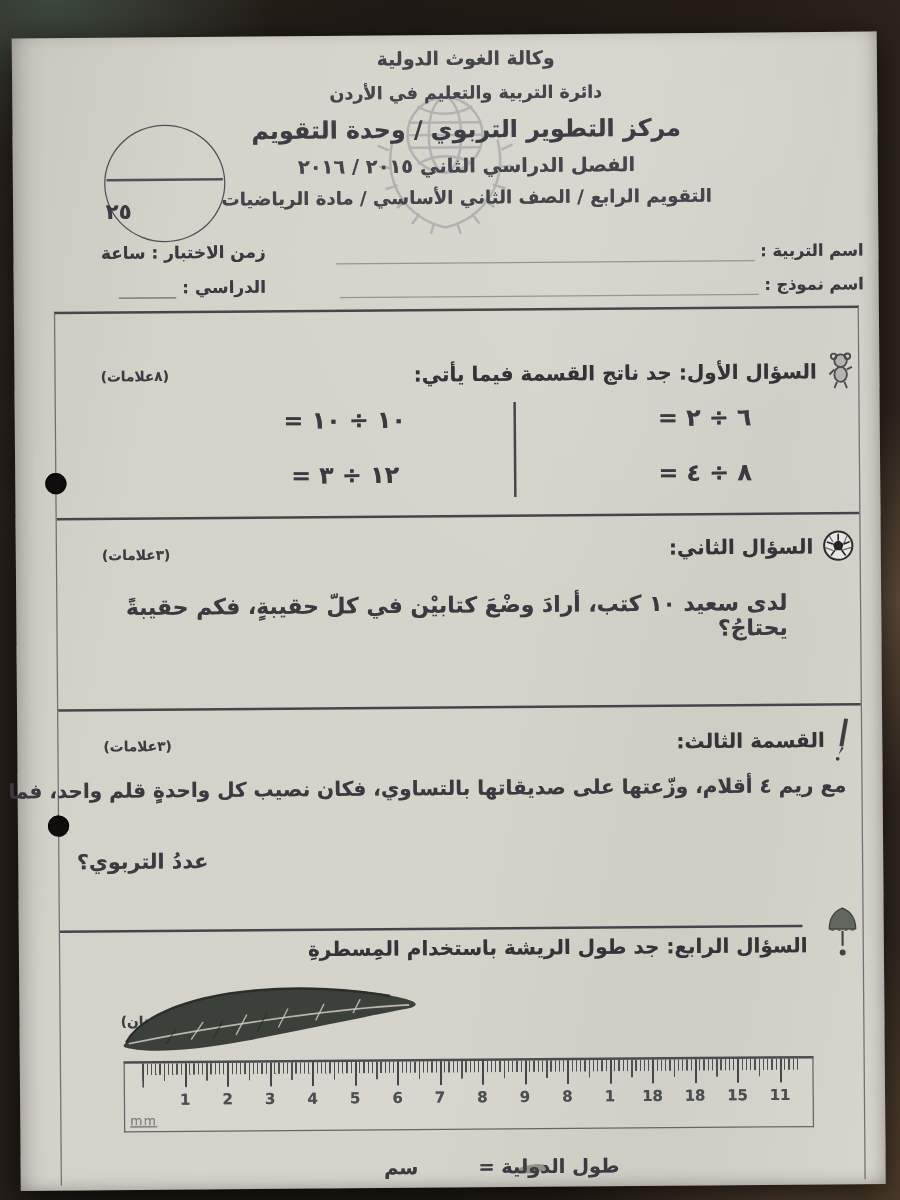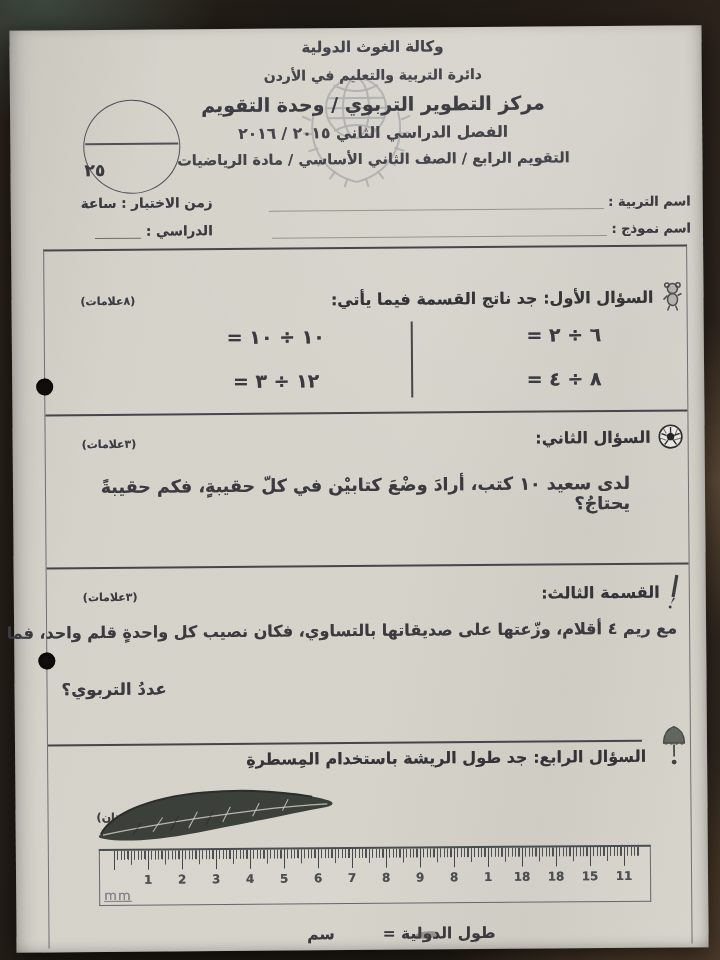--- a/index.html
+++ b/index.html
@@ -79,21 +79,21 @@
   
   .ruler{ position:absolute; left:50px; top:598px; width:552px; height:57px; direction:ltr;
     border:1.2px solid #63666a; border-top:2.2px solid #4a4d50;
     background:rgba(255,255,255,.07); }
   .ticks{ position:absolute; top:0; left:14px; width:526px; }
   .t-mm{ height:9px;  background:repeating-linear-gradient(to right,#4e5154 0 1.1px, rgba(0,0,0,0) 1.1px 3.4px); }
   .t-half{ height:14px; background:repeating-linear-gradient(to right,#4e5154 0 1.2px, rgba(0,0,0,0) 1.2px 17px); }
   .t-cm{ height:19px; background:repeating-linear-gradient(to right,#43464a 0 1.4px, rgba(0,0,0,0) 1.4px 34px); }
   .ruler-nums{ position:absolute; left:31px; top:22px; display:flex; }
   .ruler-num{ width:34px; text-align:center; font-size:12px; color:#4c4f52; font-weight:bold; }
-  .ruler-unit{ position:absolute; left:4px; bottom:2px; font-size:13px; color:#83858a; letter-spacing:1px;text-decoration:underline; }
+  .ruler-unit{ position:absolute; left:4px; bottom:2px; font-size:10px; color:#83858a; letter-spacing:1px;text-decoration:underline; }
   .q4-answer{ position:absolute; top:676px; right:196px; display:flex; gap:48px; font-size:15.5px; font-weight:bold; }
   
   .hole{ position:absolute; width:17px; height:17px; border-radius:50%; background:#0f0e0d; box-shadow:inset 0 1px 3px #000; z-index:3; }
   .hole1{ left:24px; top:348px; } .hole2{ left:24px; top:622px; }
   .footer-mark{ position:absolute; left:398px; top:904px; width:24px; height:7px; background:rgba(70,68,64,.45); border-radius:50%; transform:rotate(-6deg); }
   .icon svg{ display:block; }
 </style>
 </head>
 <body>
 

